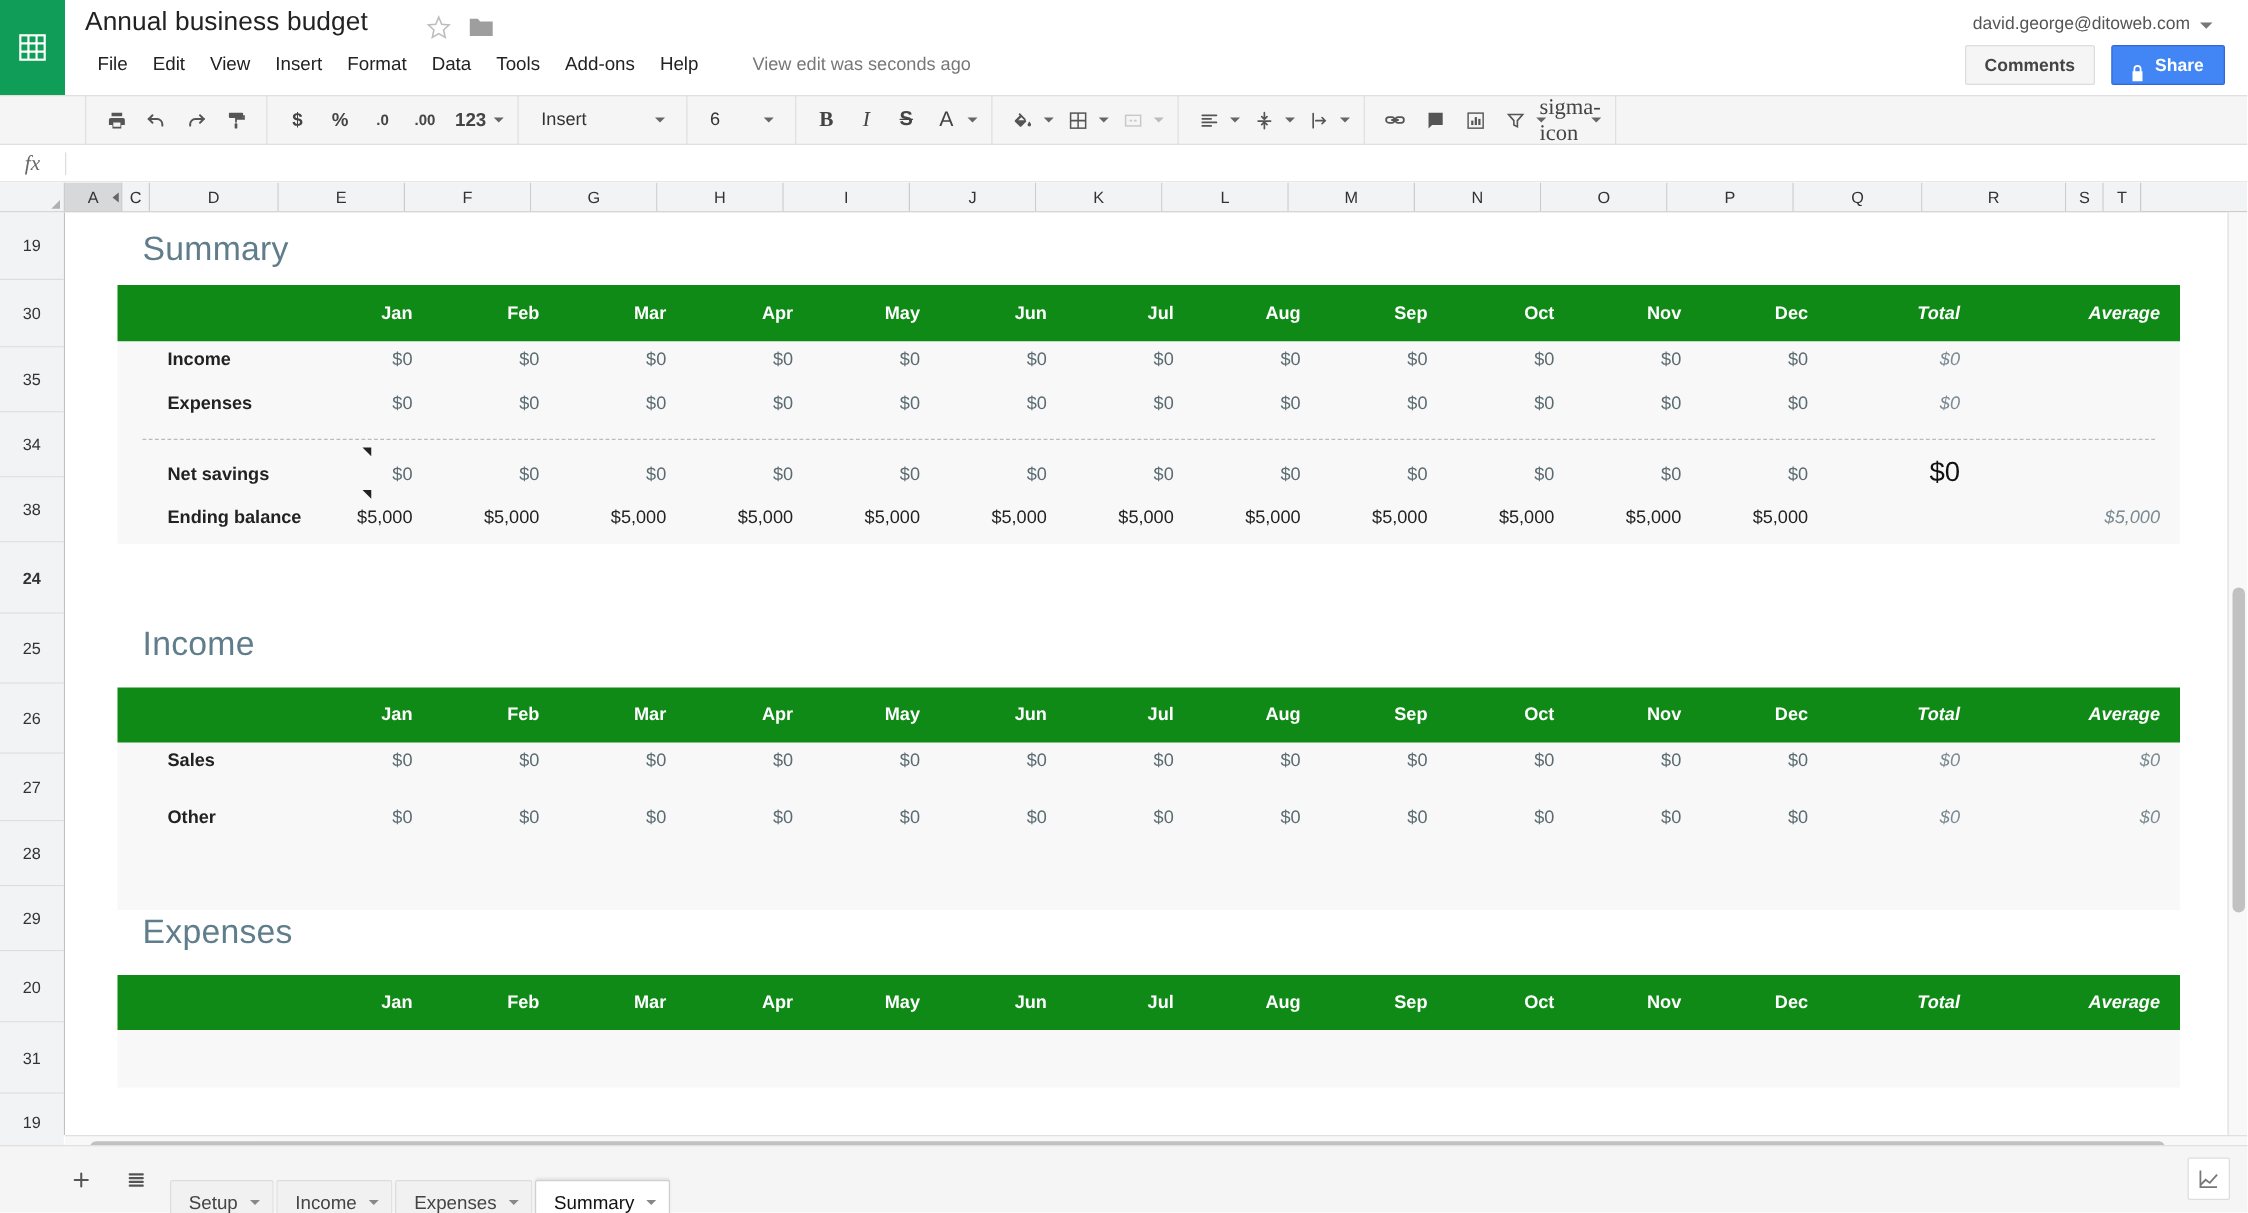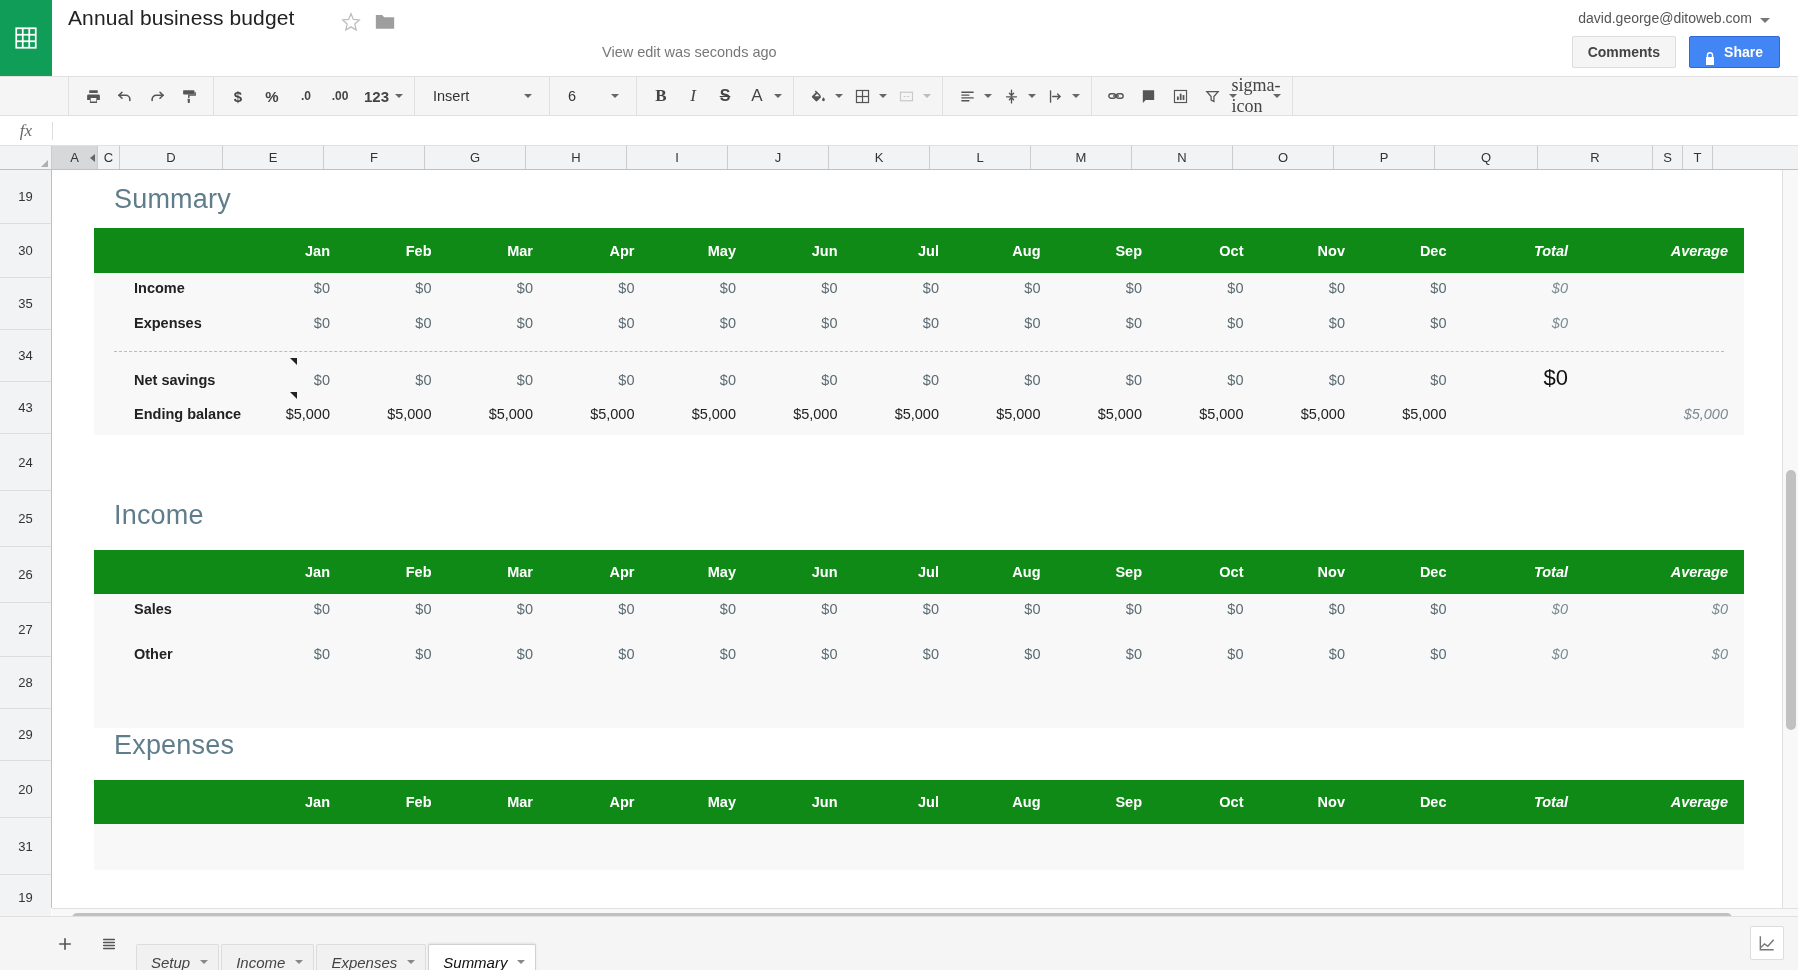--- a/index.html
+++ b/index.html
@@ -201,21 +201,21 @@
   .bottombar {
     position: absolute; left: 0; bottom: 0; width: 100%; height: 54px;
     background: #f5f5f5; border-top: 1px solid #e0e0e0;
     display: flex; align-items: center; padding-left: 48px;
   }
   .bb-icon {
     width: 34px; height: 34px; display: flex; align-items: center;
     justify-content: center; color: #555; font-size: 20px; border-radius: 2px;
     margin-right: 10px;
   }
-  .sheettabs { display: flex; align-items: flex-end; height: 54px; font-style: italic; }
+  .sheettabs { display: flex; align-items: flex-end; height: 54px; }
   .stab {
     display: flex; align-items: center; gap: 10px;
     height: 36px; padding: 0 10px 0 14px; margin-right: 2px;
     background: #f1f1f1; border: 1px solid #dcdcdc; border-bottom: none;
     font-size: 15px; color: #444; border-radius: 2px 2px 0 0;
     position: relative; top: 9px;
   }
   .stab.active {
     background: #fff; color: #111; font-weight: normal;
     box-shadow: 0 -1px 2px rgba(0,0,0,.08);
@@ -252,20 +252,31 @@
     <svg width="22" height="22" viewBox="0 0 24 24" fill="none" stroke="#bdbdbd" stroke-width="1.4">
       <polygon points="12,3 14.6,9.2 21,9.8 16.2,14.2 17.6,20.6 12,17.3 6.4,20.6 7.8,14.2 3,9.8 9.4,9.2"></polygon>
     </svg>
   </div>
   <div class="folder-icon">
     <svg width="22" height="19" viewBox="0 0 24 20" fill="#9e9e9e">
       <path d="M2 3h7l2 2.4h11V18H2z"></path>
     </svg>
   </div>
 
+  <div class="menubar">
+    <div class="mi">File</div>
+    <div class="mi">Edit</div>
+    <div class="mi">View</div>
+    <div class="mi">Insert</div>
+    <div class="mi">Format</div>
+    <div class="mi">Data</div>
+    <div class="mi">Tools</div>
+    <div class="mi">Add-ons</div>
+    <div class="mi">Help</div>
+  </div>
 
   <div class="last-edit">View edit was seconds ago</div>
 
   <div class="account-email">david.george@ditoweb.com</div>
   <div class="account-caret"></div>
 
   <div class="btn-comments">Comments</div>
 
   <div class="btn-share">
     <span class="lock-icon">
@@ -495,23 +506,23 @@
       <div class="rh" style="height: 54px;">
         <span>30</span>
       </div>
       <div class="rh" style="height: 52px;">
         <span>35</span>
       </div>
       <div class="rh" style="height: 52px;">
         <span>34</span>
       </div>
       <div class="rh" style="height: 52px;">
-        <span>43</span>
-      </div>
-      <div class="rh" style="height: 57px;">
+        <span>38</span>
+      </div>
+      <div class="rh" style="height: 57px; font-weight: bold;">
         <span>24</span>
       </div>
       <div class="rh" style="height: 56px;">
         <span>25</span>
       </div>
       <div class="rh" style="height: 56px;">
         <span>26</span>
       </div>
       <div class="rh" style="height: 54px;">
         <span>27</span>

